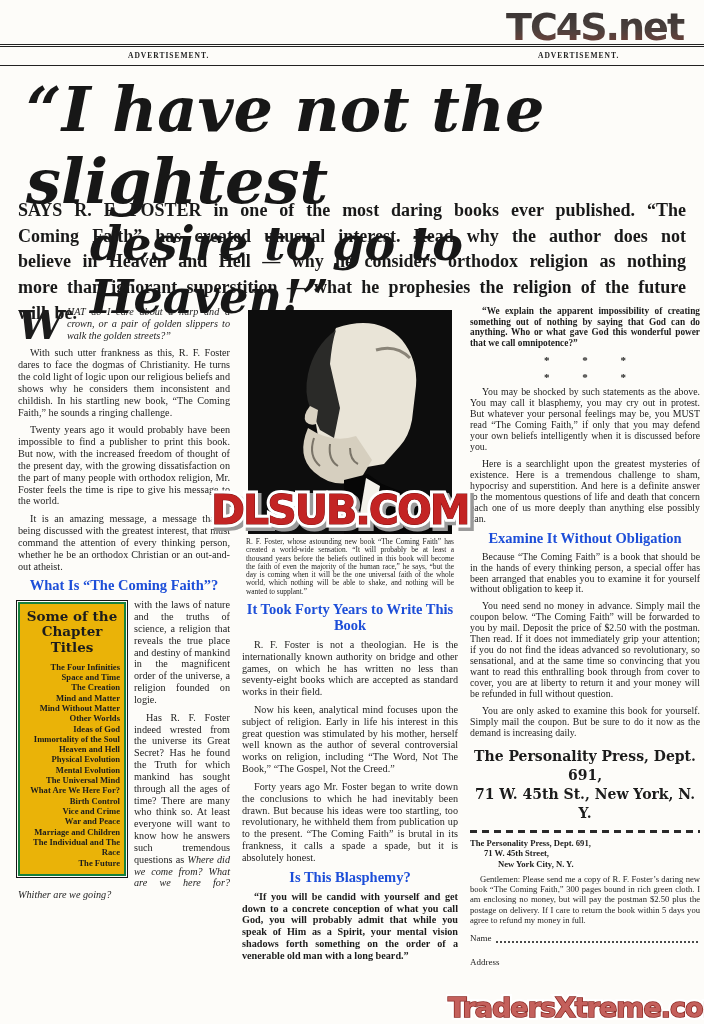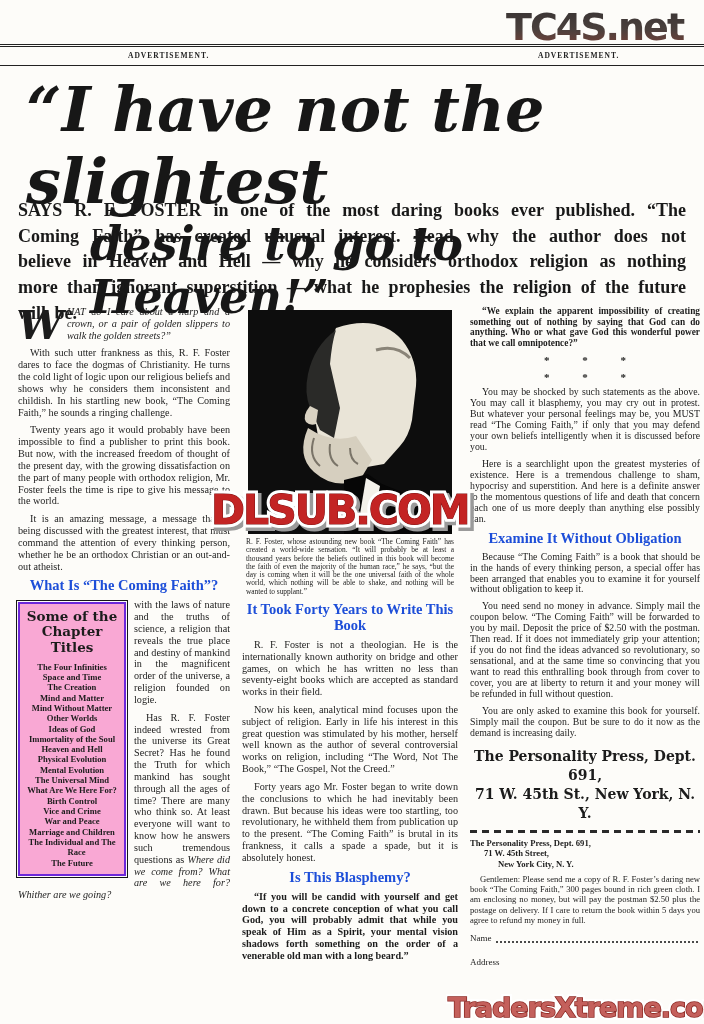--- a/index.html
+++ b/index.html
@@ -42,25 +42,25 @@
 
   
   .intro{font-style:italic;margin-bottom:7px;text-indent:0 !important;}
   .dropcap{float:left;font-size:40px;line-height:0.8;padding:3px 4px 0 0;
            font-family:"DejaVu Serif",serif;font-weight:bold;font-style:italic;}
 
   .it{font-style:italic;}
 
   
   .chapter-wrap{overflow:visible;}
-  .chapter-box{float:left;width:96px;border:2px solid #6d28d9;box-shadow:0 0 0 1px #fdfcf9,0 0 0 2px #161616;
-               margin:3px 8px 2px 0;padding:5px 4px 6px 4px;text-align:center;background:#f9a8d4;}
+  .chapter-box{float:left;width:96px;border:2px solid #15803d;box-shadow:0 0 0 1px #fdfcf9,0 0 0 2px #161616;
+               margin:3px 8px 2px 0;padding:5px 4px 6px 4px;text-align:center;background:#eab308;}
   .chapter-box .bx-title{font-family:"DejaVu Serif",serif;font-weight:bold;font-size:13.5px;
                line-height:1.12;margin-bottom:7px;}
-  .chapter-box ul{list-style:none;margin:0;padding:0;text-align:center;}
+  .chapter-box ul{list-style:none;margin:0;padding:0;text-align:right;}
   .chapter-box li{font-weight:bold;font-size:8.6px;line-height:1.2;padding-left:9px;text-indent:-9px;}
 
   
   .photo{width:204px;height:224px;margin:4px auto 4px auto;background:#0c0c0c;display:block;}
   .caption{font-size:7.4px;line-height:1.12;text-align:justify;margin:2px 4px 6px 4px;color:#222;}
 
   
   .rquote{font-weight:bold;font-size:9.3px;line-height:1.14;margin:0 0 2px 0;text-indent:10px;text-align:justify;}
   .stars{text-align:center;font-weight:bold;font-size:11px;letter-spacing:0;word-spacing:30px;
          margin:3px 0 4px 0;color:#222;}

